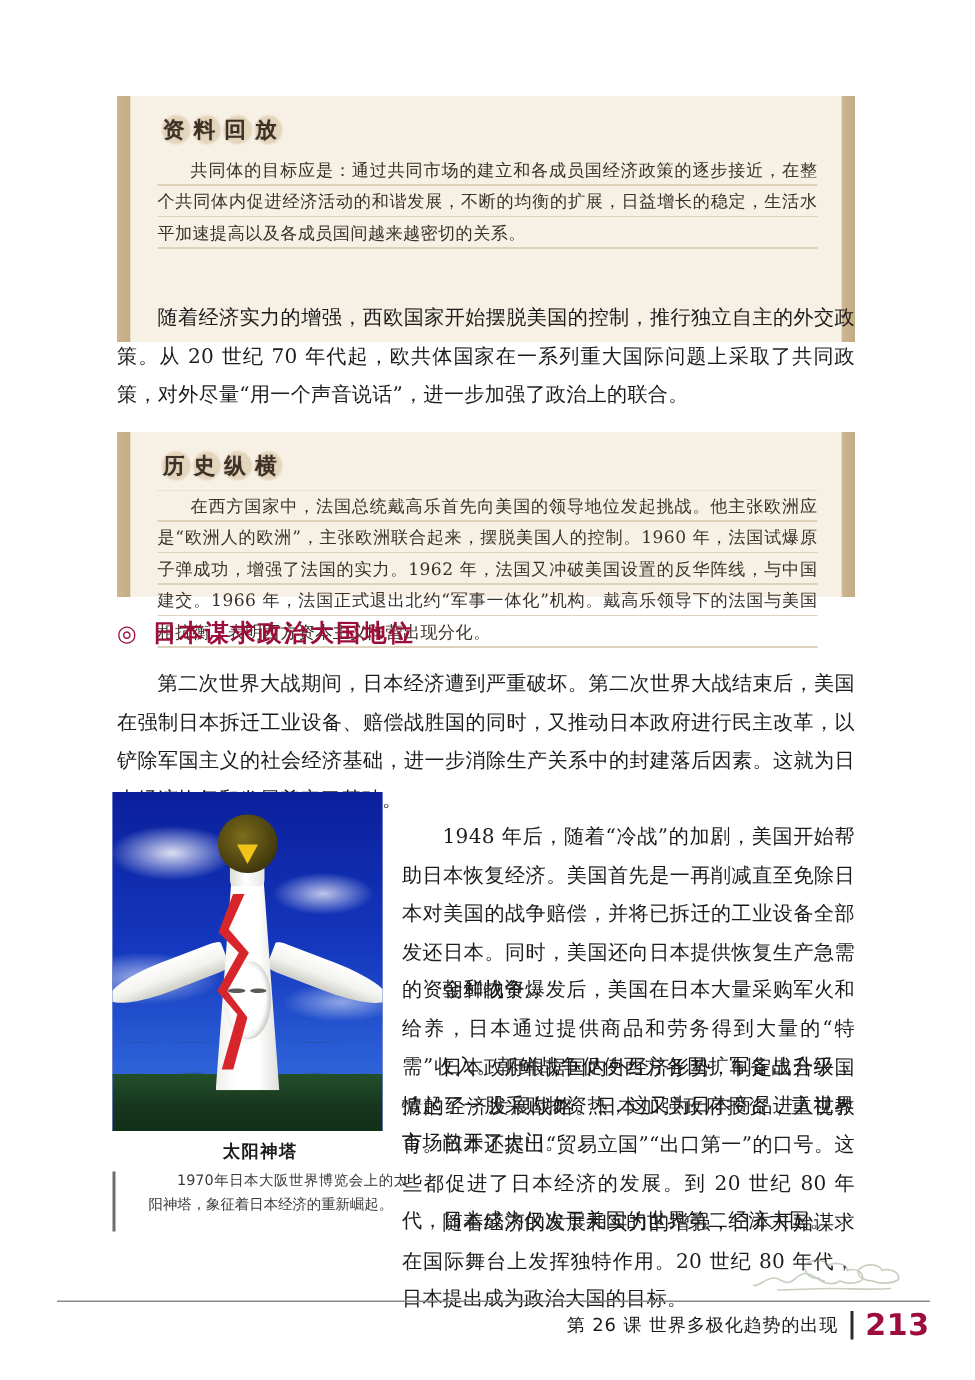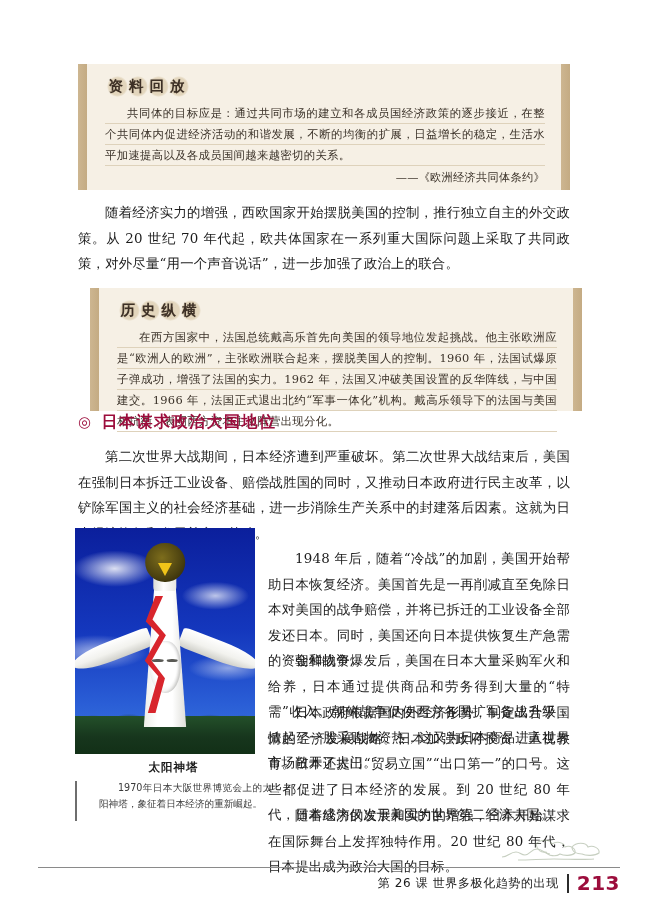--- a/index.html
+++ b/index.html
@@ -311,33 +311,32 @@
     letter-spacing: 0.5px;
     min-width: 34px;
     text-align: right;
   }
 </style>
 </head>
 <body>
 
 <div class="page">
 
-  <div class="feature-box" style="left:78px; top:64px; width:492px; height:126px;">
+  <div class="feature-box" style="left:78px; top:64px; width:492px; height:164px;">
     <div class="edge-left"></div>
     <div class="edge-right"></div>
     <div class="feature-inner">
       <div class="feature-title"><span class="ch">资</span><span class="ch">料</span><span class="ch">回</span><span class="ch">放</span></div>
       <div class="feature-body ruled">共同体的目标应是：通过共同市场的建立和各成员国经济政策的逐步接近，在整个共同体内促进经济活动的和谐发展，不断的均衡的扩展，日益增长的稳定，生活水平加速提高以及各成员国间越来越密切的关系。</div>
-      <div class="feature-attrib">——《欧洲经济共同体条约》</div>
     </div>
   </div>
 
   <div class="body-para" style="left:78px; top:200px; width:492px;">随着经济实力的增强，西欧国家开始摆脱美国的控制，推行独立自主的外交政策。从 20 世纪 70 年代起，欧共体国家在一系列重大国际问题上采取了共同政策，对外尽量“用一个声音说话”，进一步加强了政治上的联合。</div>
 
-  <div class="feature-box" style="left:78px; top:288px; width:492px; height:123px;margin-left:12px;">
+  <div class="feature-box" style="left:78px; top:288px; width:492px; height:110px;">
     <div class="edge-left"></div>
     <div class="edge-right"></div>
     <div class="feature-inner">
       <div class="feature-title"><span class="ch">历</span><span class="ch">史</span><span class="ch">纵</span><span class="ch">横</span></div>
       <div class="feature-body ruled">在西方国家中，法国总统戴高乐首先向美国的领导地位发起挑战。他主张欧洲应是“欧洲人的欧洲”，主张欧洲联合起来，摆脱美国人的控制。1960 年，法国试爆原子弹成功，增强了法国的实力。1962 年，法国又冲破美国设置的反华阵线，与中国建交。1966 年，法国正式退出北约“军事一体化”机构。戴高乐领导下的法国与美国相抗衡，表明西方资本主义阵营出现分化。</div>
     </div>
   </div>
 
   <div class="section-heading" style="left:78px; top:412px;">
     <span class="heading-marker">◎</span>

